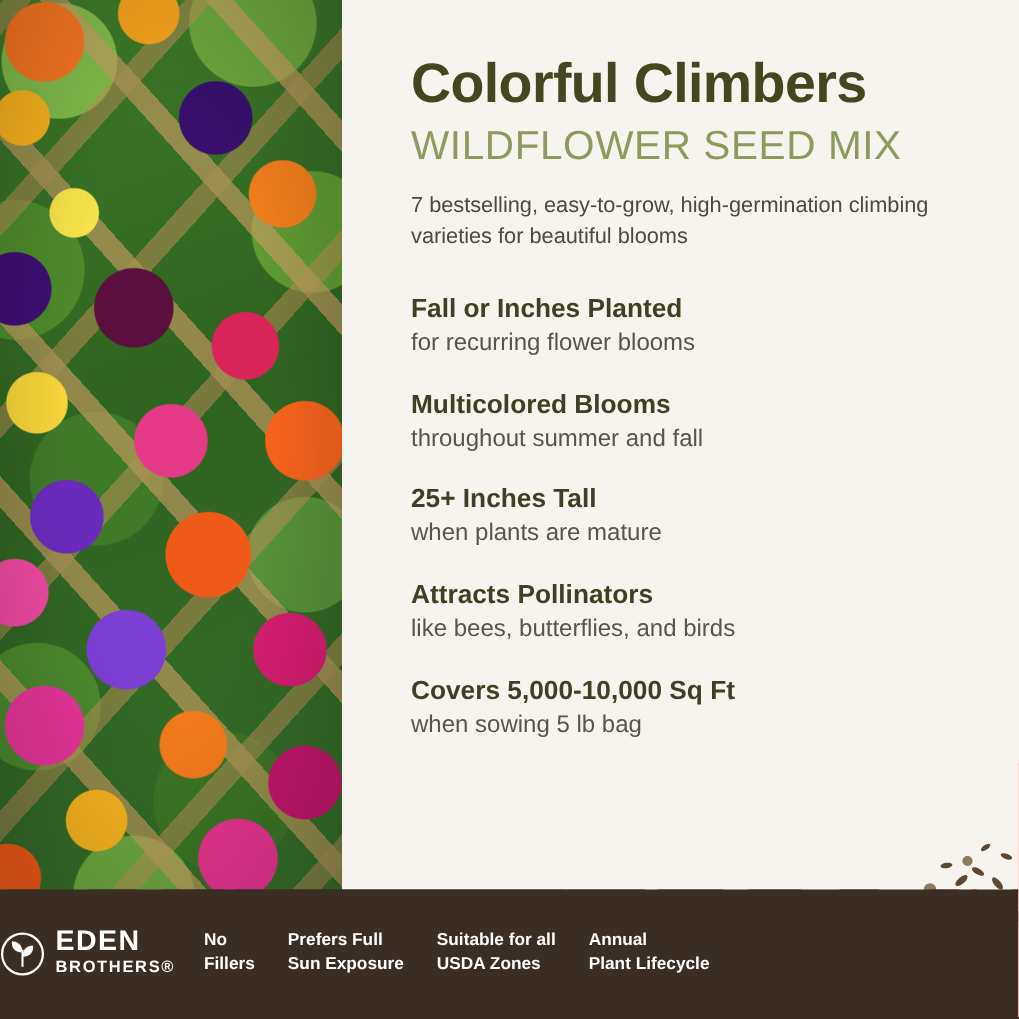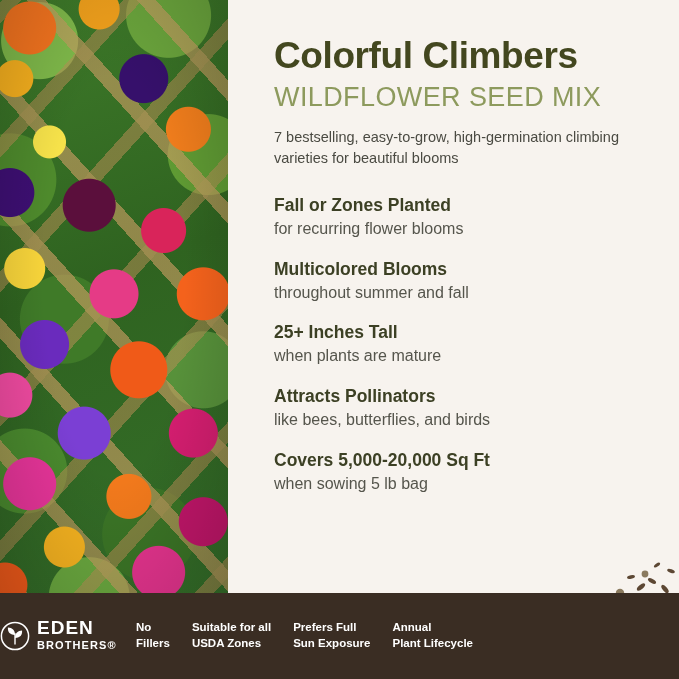--- a/index.html
+++ b/index.html
@@ -215,41 +215,41 @@
 
   <div id="panel">
     <div class="inner">
       <h1 class="title">Colorful Climbers</h1>
       <h2 class="subtitle">WILDFLOWER SEED MIX</h2>
       <p class="intro">7 bestselling, easy-to-grow, high-germination climbing varieties for beautiful blooms</p>
 
       <div class="features">
 
         <div class="feature">
-          <div class="f-head">Fall or Zones Planted</div>
+          <div class="f-head">Fall or Inches Planted</div>
           <div class="f-sub">for recurring flower blooms</div>
         </div>
 
         <div class="feature">
           <div class="f-head">Multicolored Blooms</div>
           <div class="f-sub">throughout summer and fall</div>
         </div>
 
         <div class="feature">
           <div class="f-head">25+ Inches Tall</div>
           <div class="f-sub">when plants are mature</div>
         </div>
 
         <div class="feature">
           <div class="f-head">Attracts Pollinators</div>
           <div class="f-sub">like bees, butterflies, and birds</div>
         </div>
 
         <div class="feature">
-          <div class="f-head">Covers 5,000-20,000 Sq Ft</div>
+          <div class="f-head">Covers 5,000-10,000 Sq Ft</div>
           <div class="f-sub">when sowing 5 lb bag</div>
         </div>
 
       </div>
     </div>
   </div>
 
   <svg id="seeds" viewBox="0 0 190 80">
     <g fill="#4a3a2a">
       <ellipse cx="150" cy="70" rx="42" ry="12"></ellipse>
@@ -294,27 +294,27 @@
           <div class="b2">BROTHERS®</div>
         </div>
       </div>
 
       <div class="fitem">
         <span class="fl1">No</span>
         <span class="fl2">Fillers</span>
       </div>
 
       <div class="fitem">
+        <span class="fl1">Prefers Full</span>
+        <span class="fl2">Sun Exposure</span>
+      </div>
+
+      <div class="fitem">
         <span class="fl1">Suitable for all</span>
         <span class="fl2">USDA Zones</span>
-      </div>
-
-      <div class="fitem">
-        <span class="fl1">Prefers Full</span>
-        <span class="fl2">Sun Exposure</span>
       </div>
 
       <div class="fitem">
         <span class="fl1">Annual</span>
         <span class="fl2">Plant Lifecycle</span>
       </div>
     </div>
   </div>
 
 </div>

